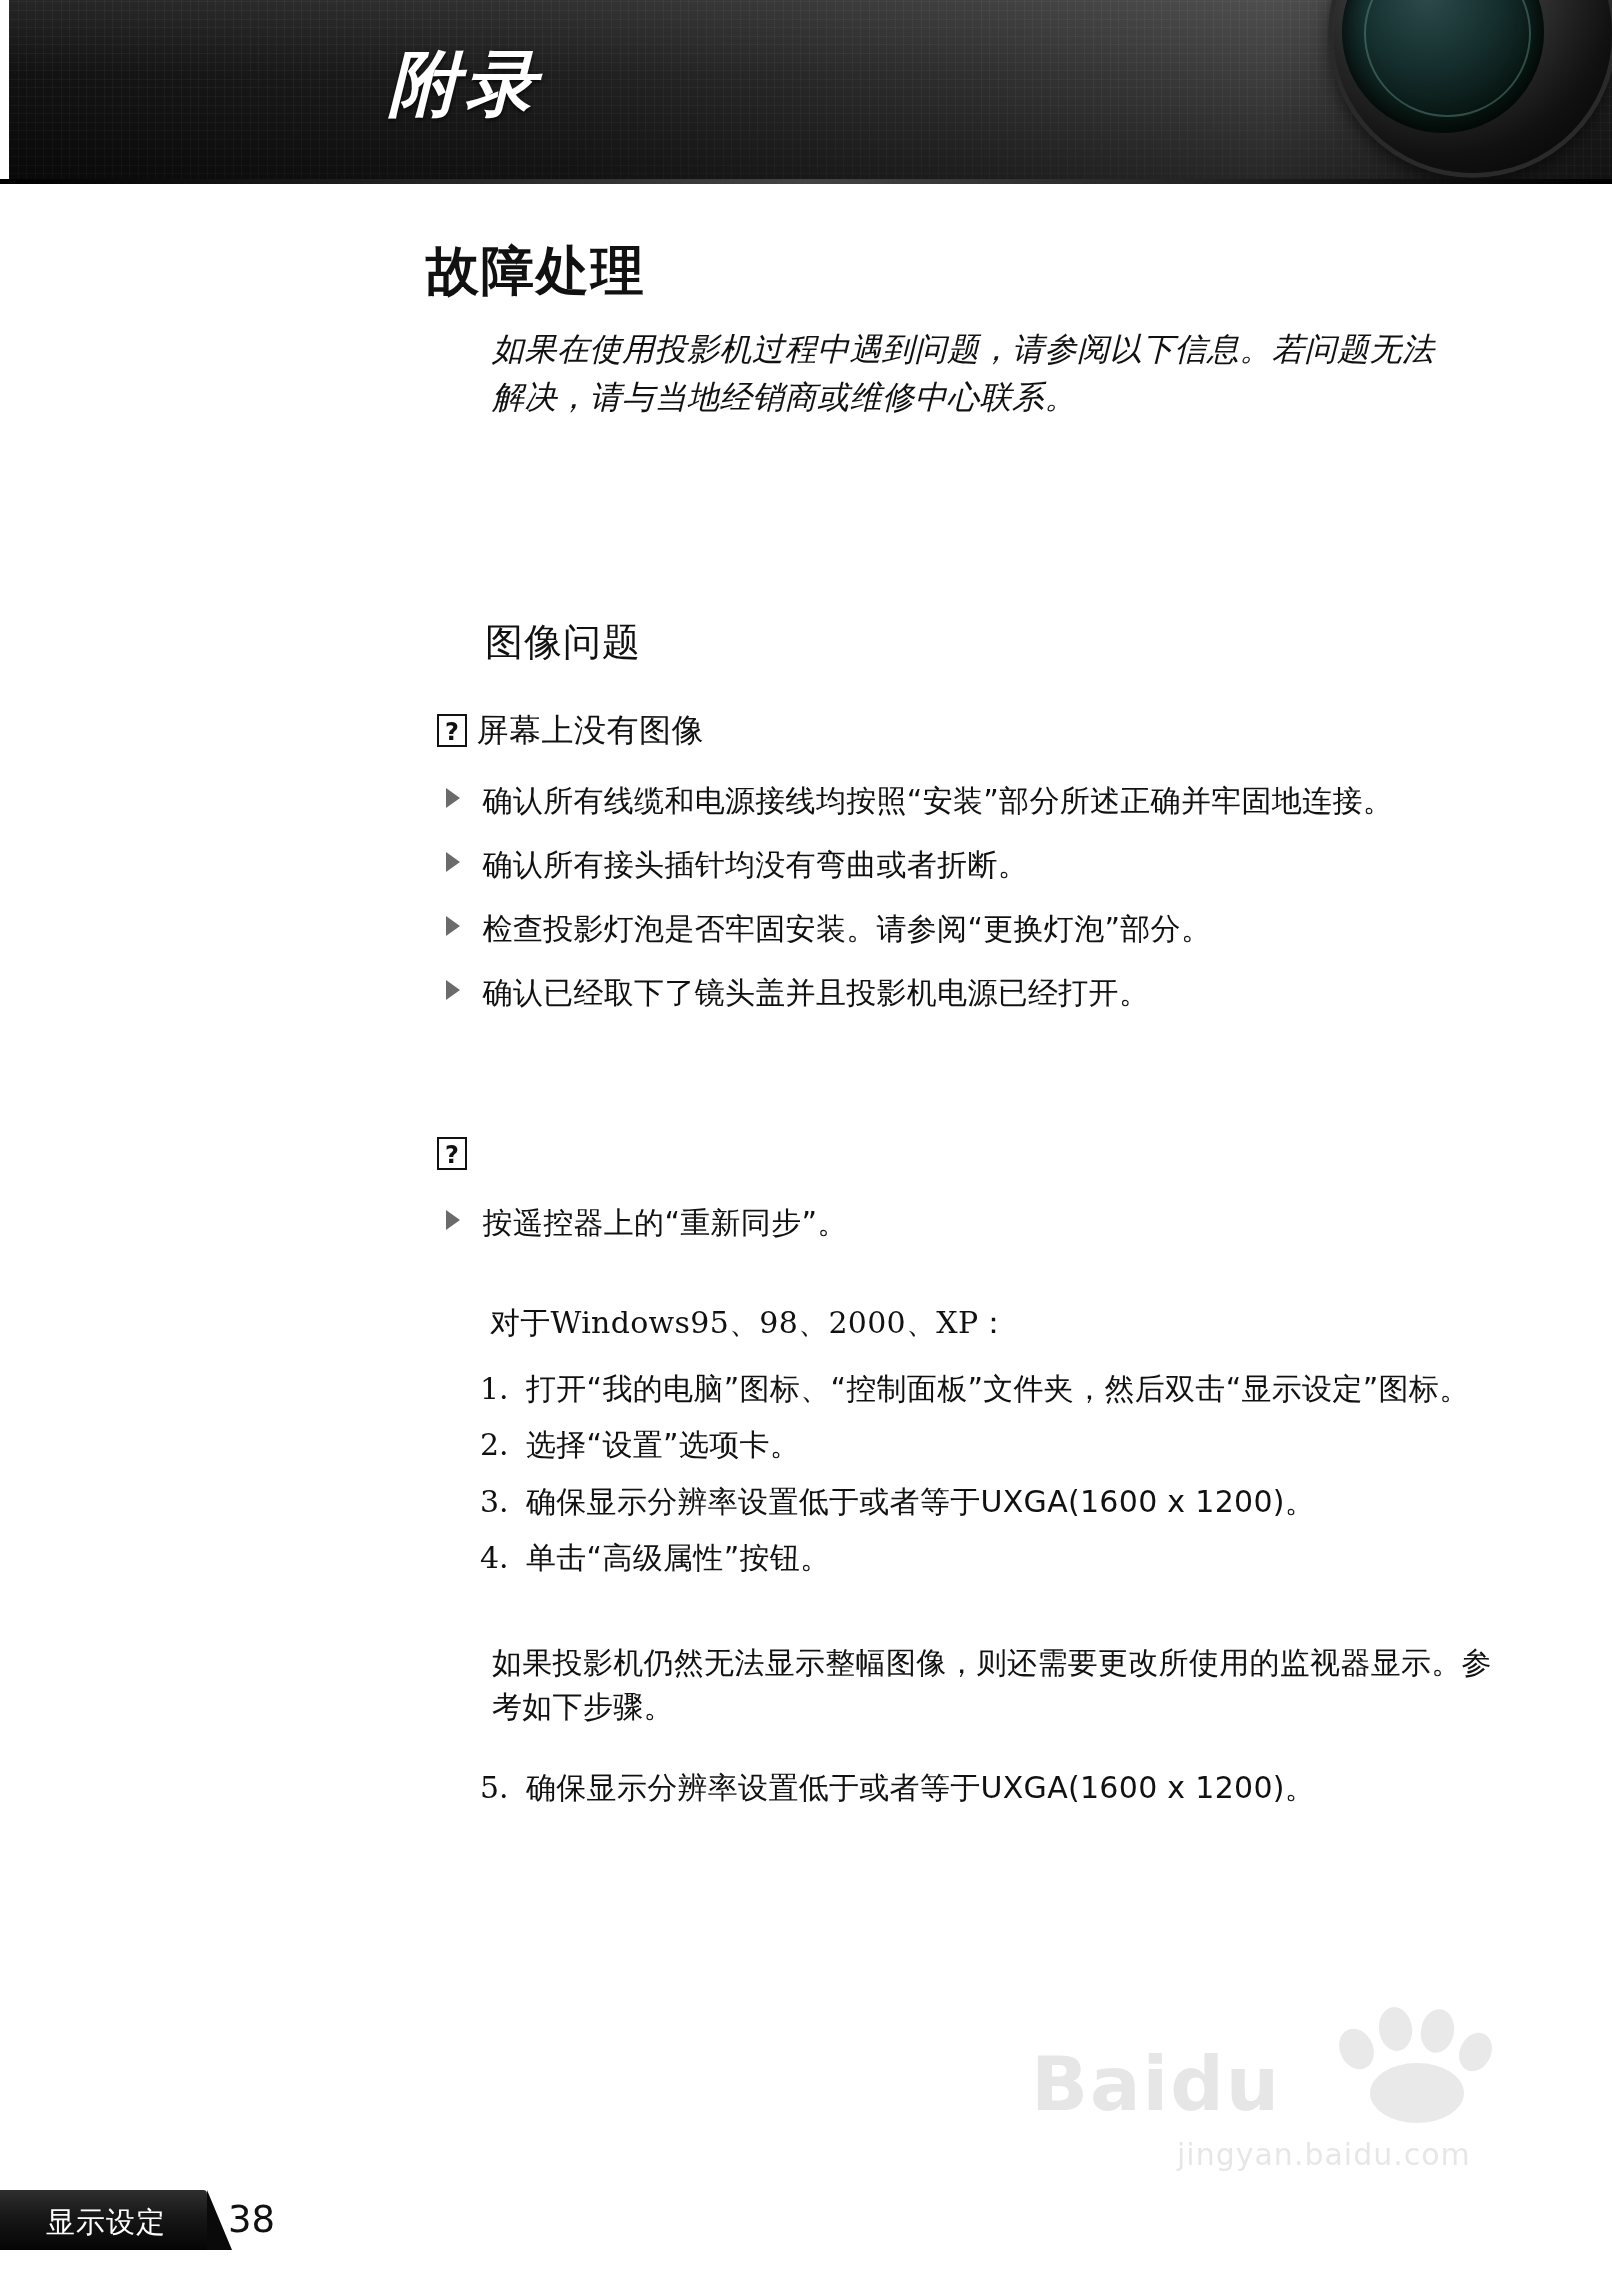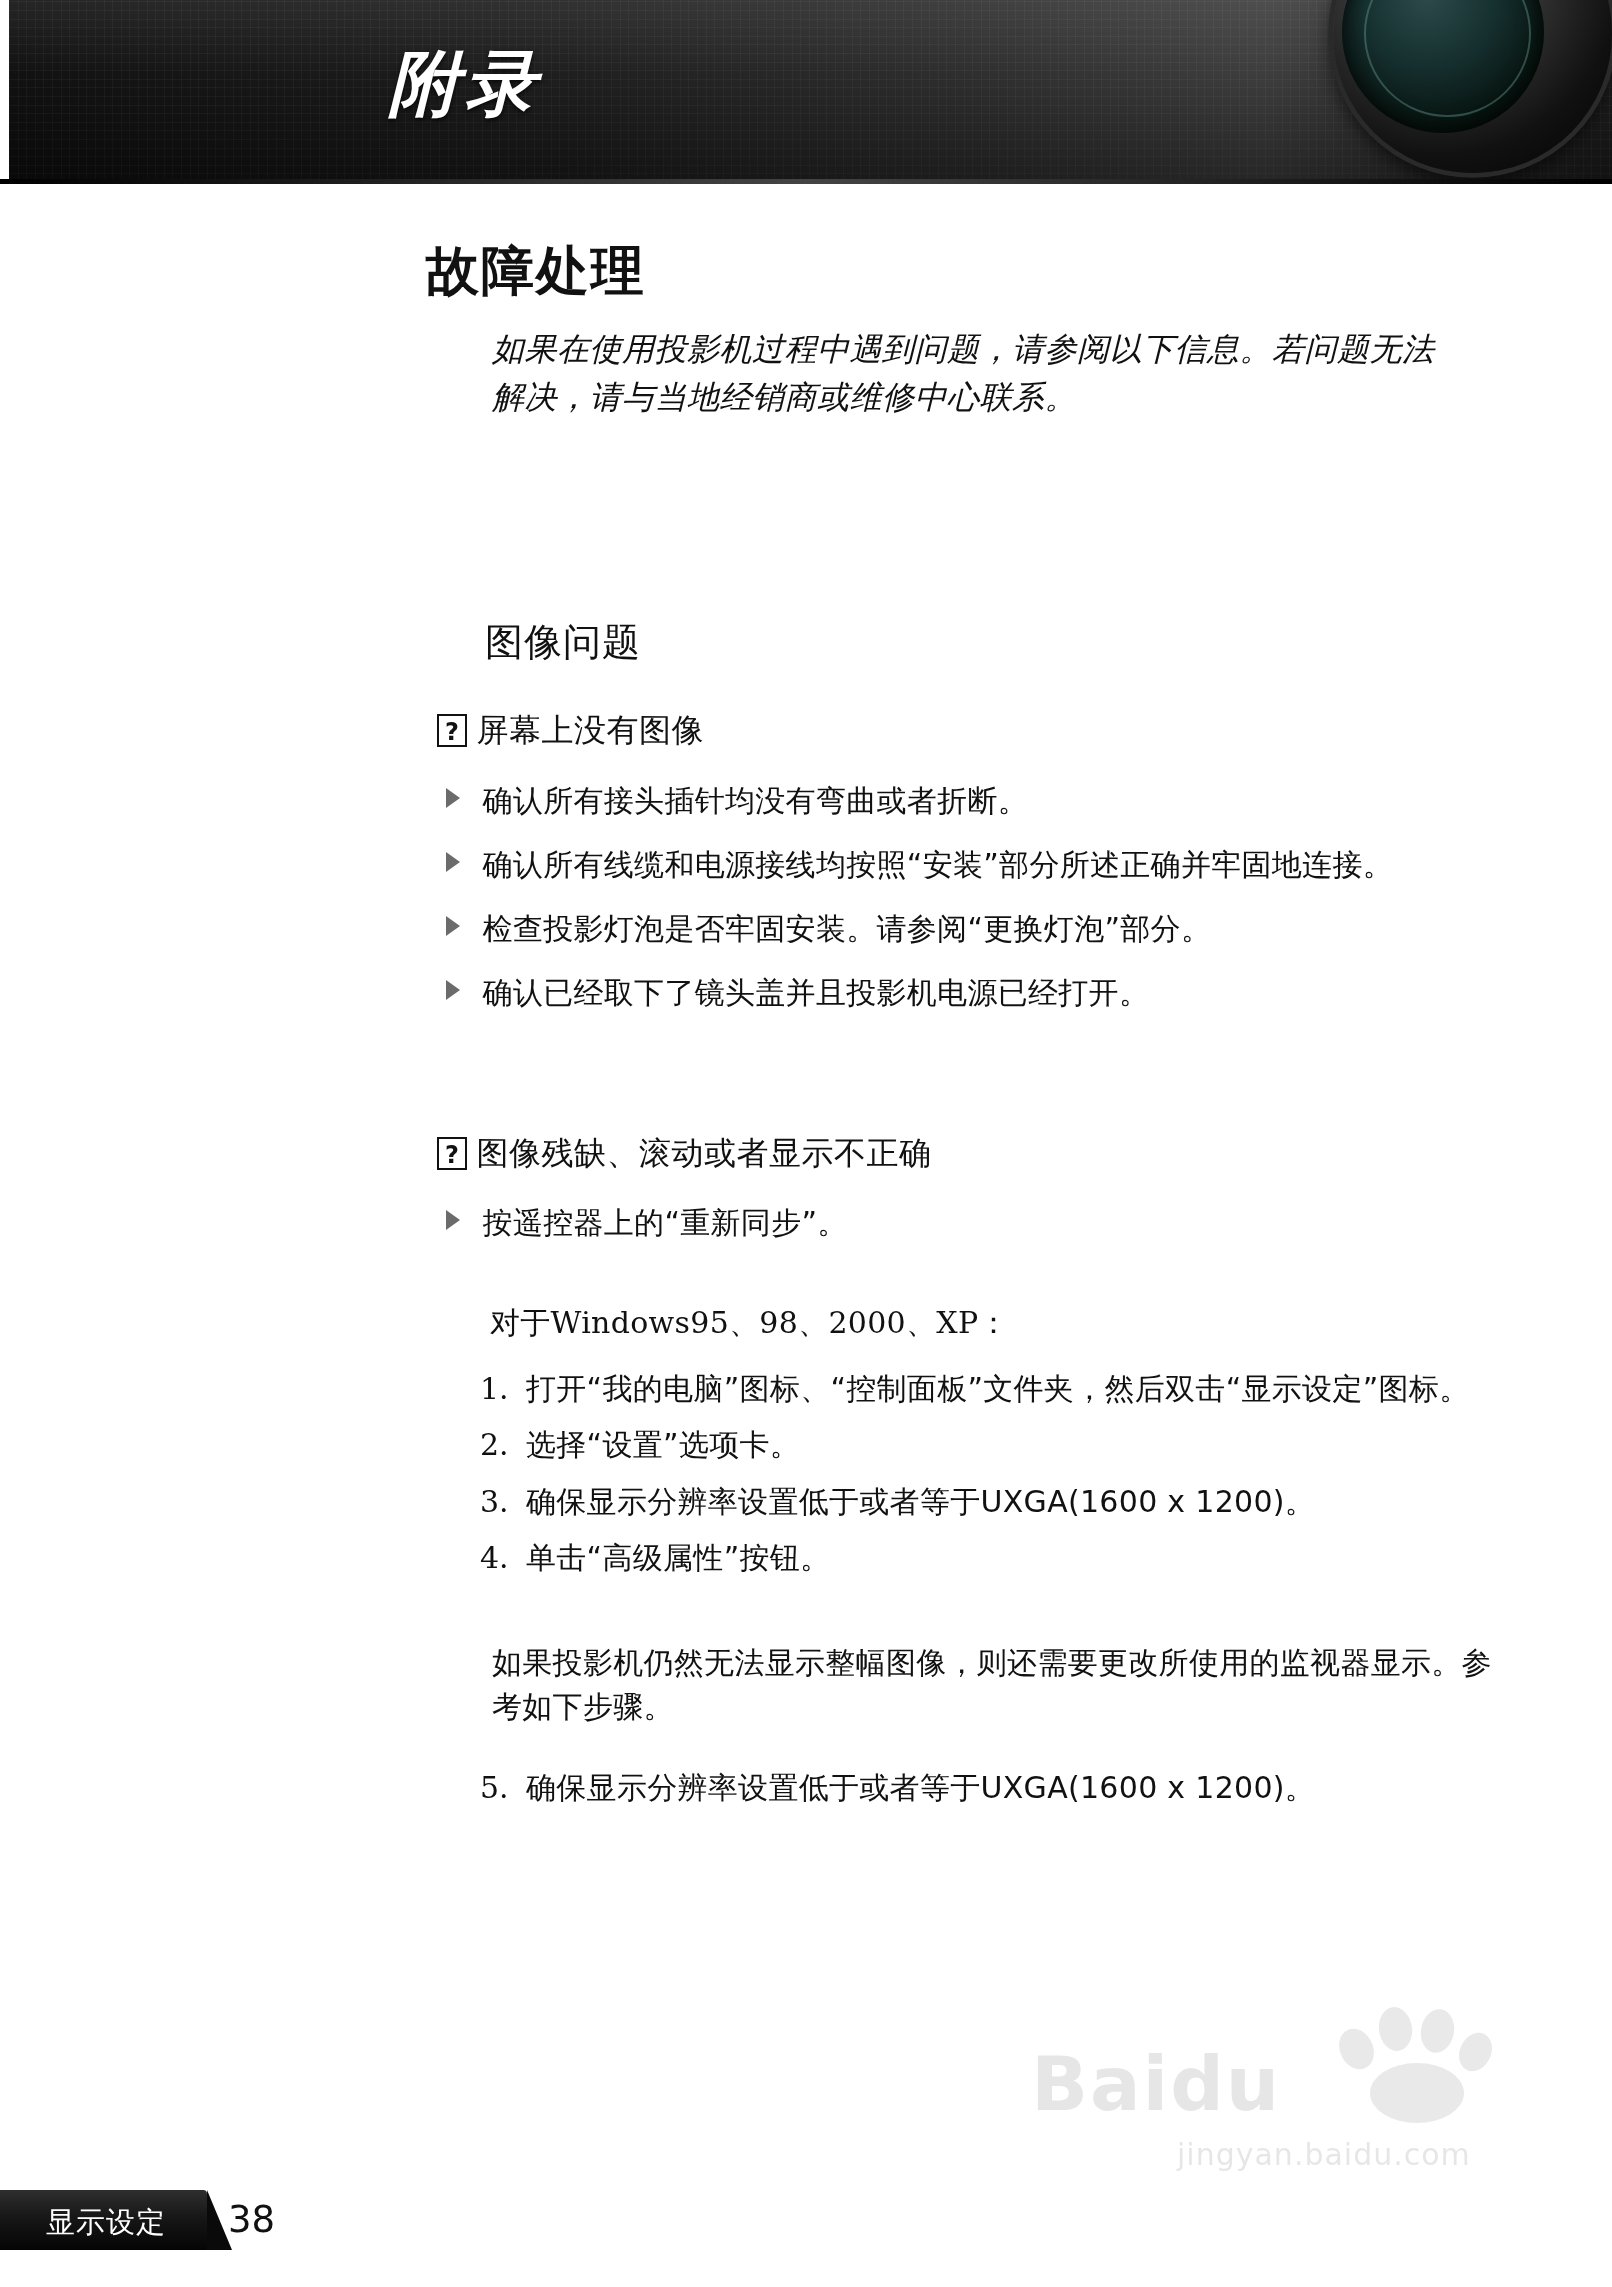--- a/index.html
+++ b/index.html
@@ -380,39 +380,38 @@
   <div class="h2">图像问题</div>
 
   <div class="qrow" style="top:528px;">
     <div class="qmark">?</div>
     <div class="qtext">屏幕上没有图像</div>
   </div>
 
   <div class="bullets" style="top:596px;">
     <div class="bullet">
       <div class="tri"></div>
-      <div class="btext">确认所有接头插针均没有弯曲或者折断。</div>
+      <div class="btext">确认所有线缆和电源接线均按照“安装”部分所述正确并牢固地连接。</div>
     </div>
     <div class="bullet">
       <div class="tri"></div>
-      <div class="btext">确认所有线缆和电源接线均按照“安装”部分所述正确并牢固地连接。</div>
+      <div class="btext">确认所有接头插针均没有弯曲或者折断。</div>
     </div>
     <div class="bullet">
       <div class="tri"></div>
       <div class="btext">检查投影灯泡是否牢固安装。请参阅“更换灯泡”部分。</div>
     </div>
     <div class="bullet">
       <div class="tri"></div>
       <div class="btext">确认已经取下了镜头盖并且投影机电源已经打开。</div>
     </div>
   </div>
 
   <div class="qrow" style="top:951px;">
     <div class="qmark">?</div>
-    <div class="qtext">图像残缺、滚动或者显示不正确</div>
   </div>
 
   <div class="bullets" style="top:1018px;">
     <div class="bullet">
       <div class="tri"></div>
       <div class="btext">按遥控器上的“重新同步”。</div>
     </div>
   </div>
 
   <div class="subhead" style="top:1119px;">对于Windows95、98、2000、XP：</div>

